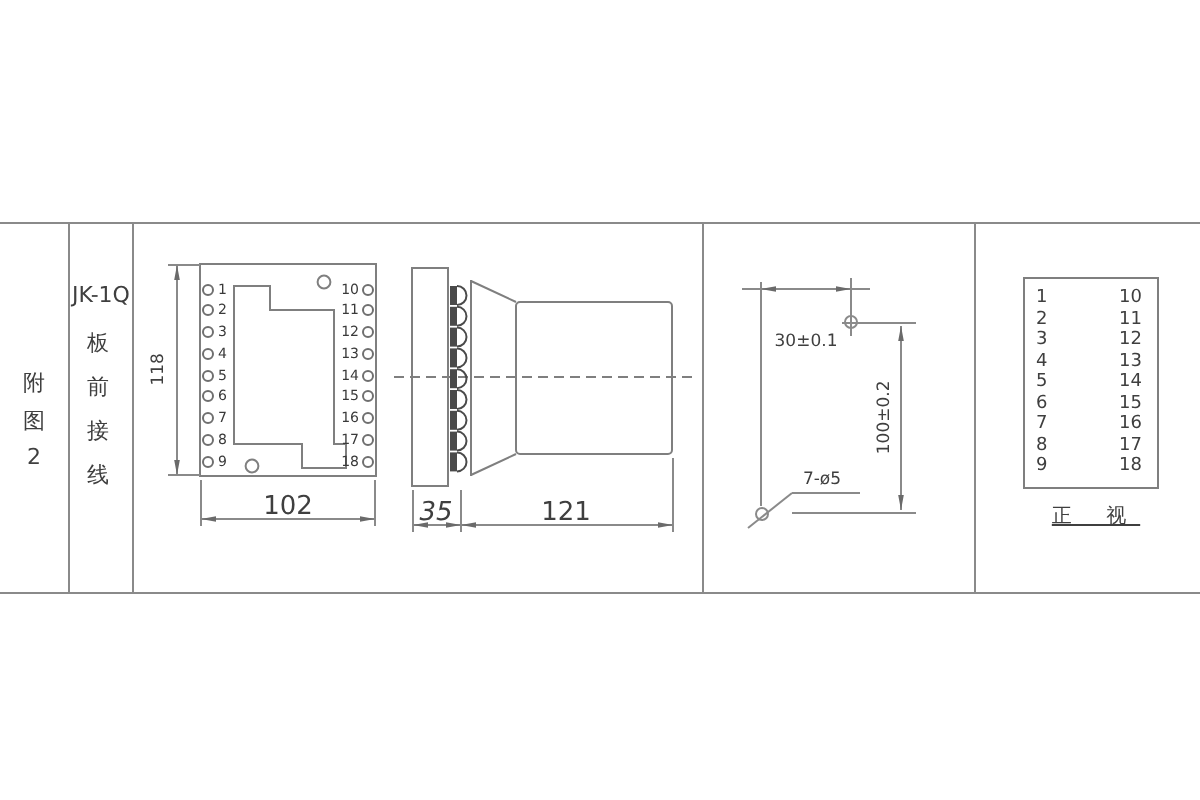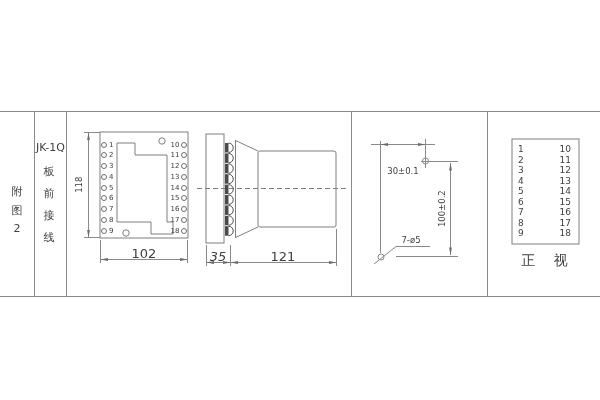--- a/index.html
+++ b/index.html
@@ -14,21 +14,21 @@
   .dim{font-size:13px;text-align:center;}
   .dimsm{font-size:8.5px;text-align:center;}
   .rot{transform:rotate(-90deg);transform-origin:center center;}
   .pincol{position:absolute;display:flex;flex-direction:column;justify-content:space-between;}
   .pin{display:flex;align-items:center;height:9px;font-size:7px;gap:2px;color:#3a3a3a;}
   .pin.r{justify-content:flex-end;gap:1.5px;}
   .pc{display:inline-block;width:4px;height:4px;border:0.9px solid #6f6f6f;border-radius:50%;flex:0 0 auto;background:#fff;}
   .tbl{position:absolute;left:512px;top:139px;width:67px;height:105px;box-sizing:border-box;
        display:flex;flex-direction:column;justify-content:space-between;padding:6px 8px 6px 6px;}
   .trow{display:flex;justify-content:space-between;font-size:9px;line-height:1;}
-  .caption{letter-spacing:7px;font-size:14px;}
+  .caption{letter-spacing:7px;font-size:10px;text-decoration:underline;}
 </style>
 </head>
 <body>
 
 <div class="canvas">
 
   <svg width="600" height="400" viewBox="0 0 600 400">
     <g stroke="#8a8a8a" stroke-width="1" fill="none">
       <line x1="0" y1="111.5" x2="600" y2="111.5"></line>
       <line x1="0" y1="296.5" x2="600" y2="296.5"></line>

